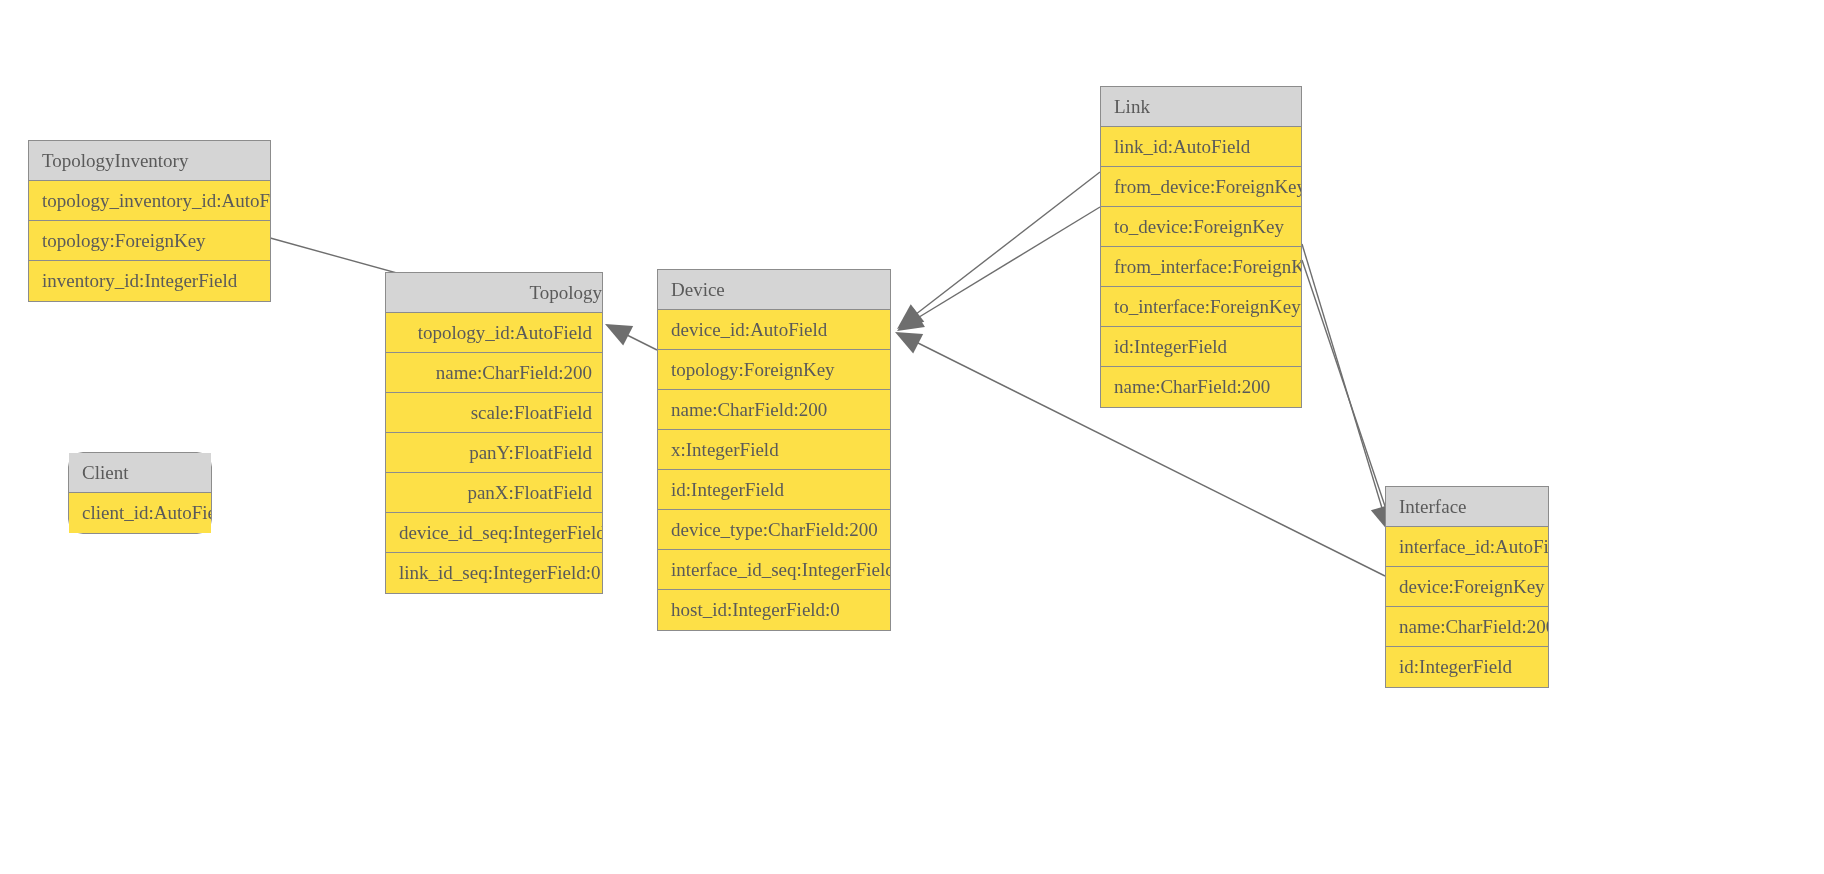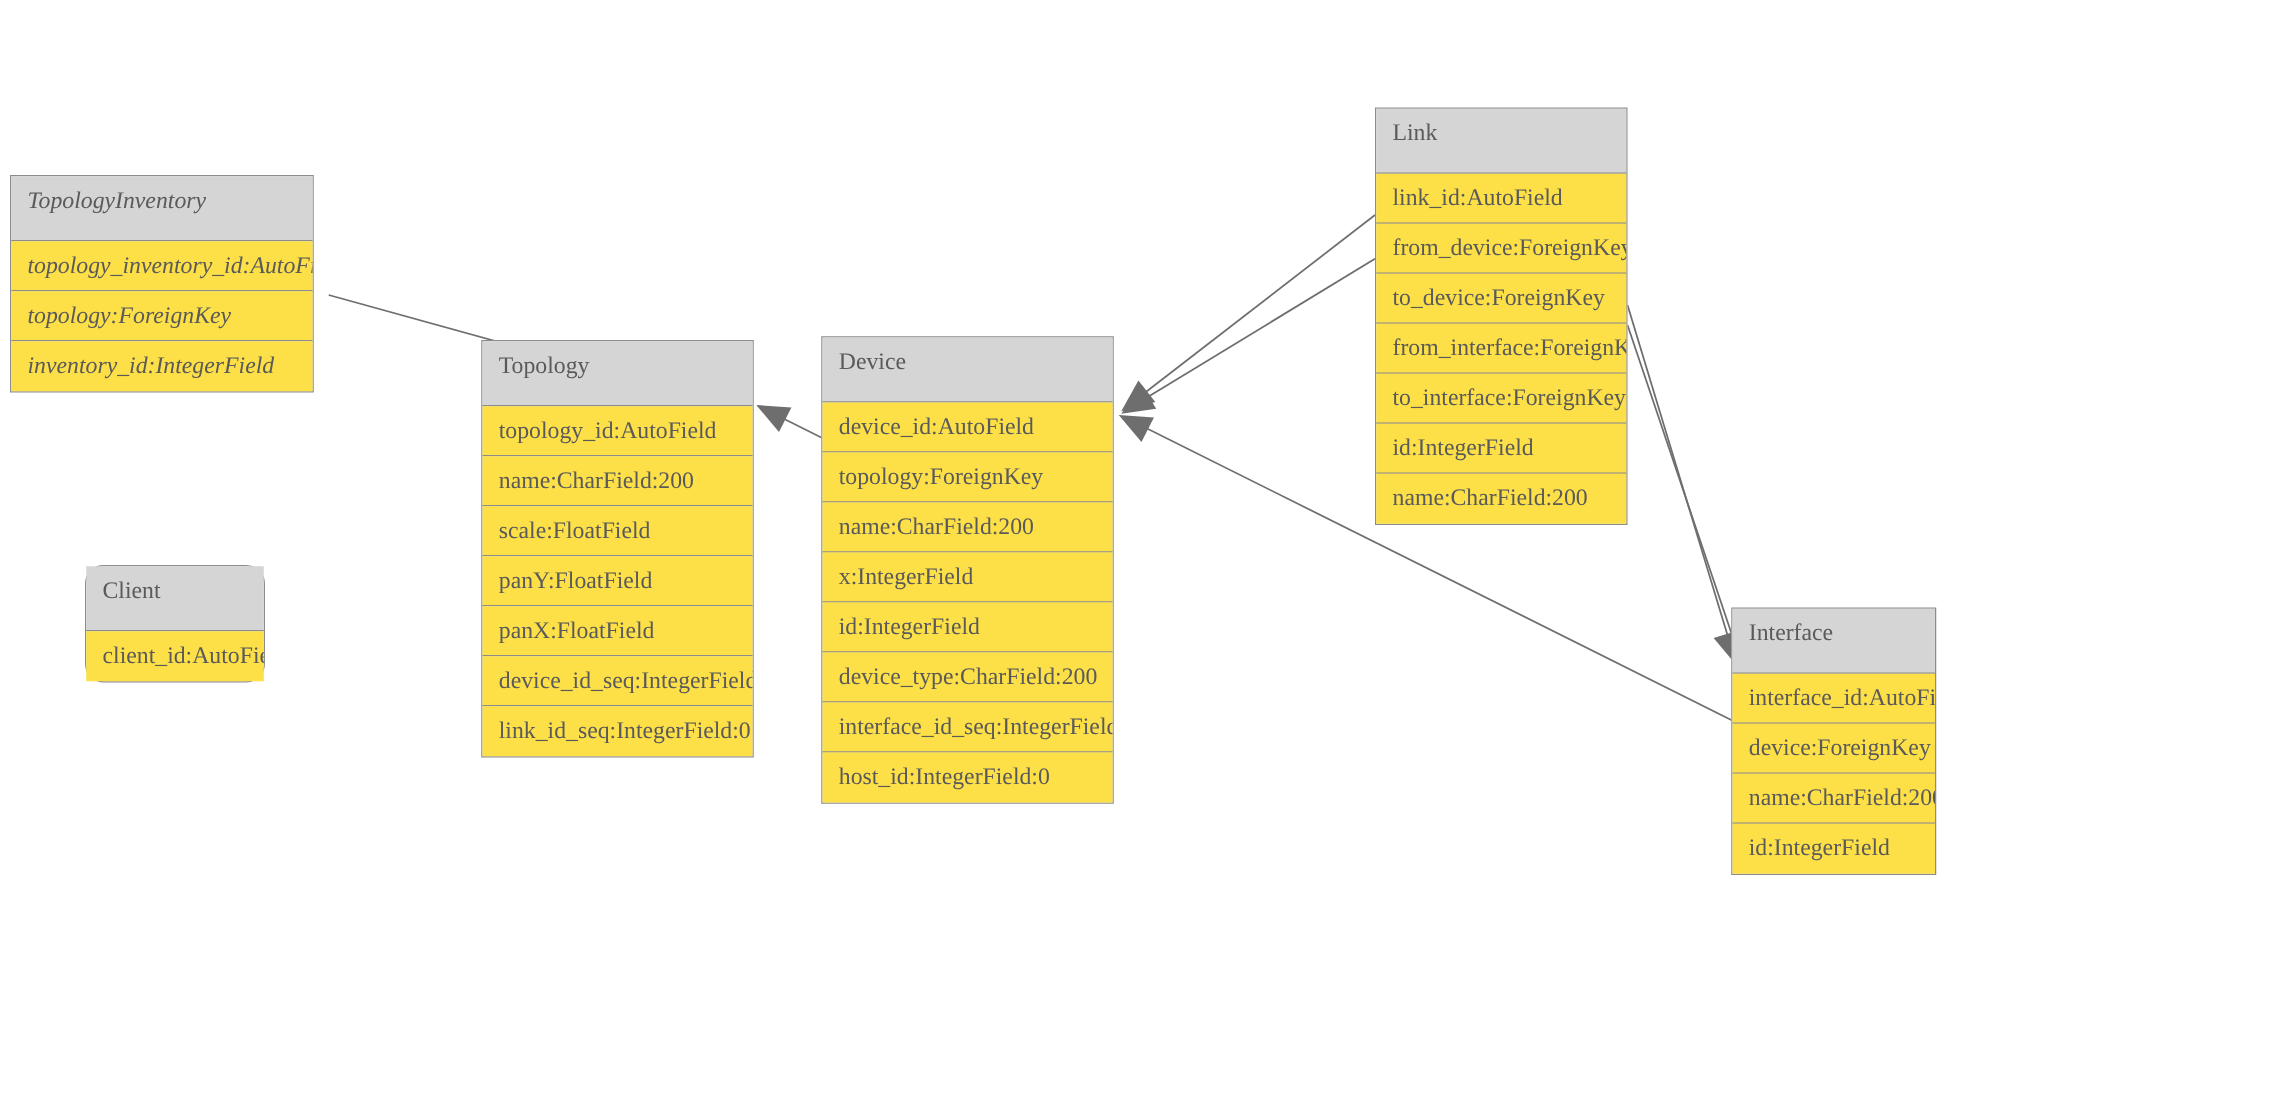--- a/index.html
+++ b/index.html
@@ -30,21 +30,21 @@
     background: #ffffff;
     z-index: 2;
   }
   .entity-title {
     box-sizing: border-box;
     background: #d5d5d5;
     border-bottom: 1px solid #8c8c8c;
     color: #5a5a5a;
     font-size: 19px;
     line-height: 40px;
-    height: 52px;
+    height: 40px;
     padding: 0 0 0 13px;
     white-space: nowrap;
     overflow: hidden;
   }
   .entity-field {
     box-sizing: border-box;
     border-bottom: 1px solid #8c8c8c;
     color: #5a5a5a;
     font-size: 19px;
     line-height: 40px;
@@ -71,31 +71,31 @@
       <polygon points="0,0 -26,-11 -26,11" fill="#6e6e6e" transform="translate(897,329) rotate(142)"></polygon>
       <path d="M 1100,207 L 911,322" stroke="#6e6e6e" stroke-width="1.4" fill="none"></path>
       <polygon points="0,0 -26,-11 -26,11" fill="#6e6e6e" transform="translate(897,331) rotate(149)"></polygon>
       <path d="M 1385,576 L 908,338" stroke="#6e6e6e" stroke-width="1.4" fill="none"></path>
       <polygon points="0,0 -26,-11 -26,11" fill="#6e6e6e" transform="translate(895,332) rotate(207)"></polygon>
       <path d="M 1302,244 L 1385,518" stroke="#6e6e6e" stroke-width="1.4" fill="none"></path>
       <polygon points="0,0 -26,-11 -26,11" fill="#6e6e6e" transform="translate(1389,532) rotate(73)"></polygon>
       <path d="M 1302,260 L 1389,518" stroke="#6e6e6e" stroke-width="1.4" fill="none"></path>
       <polygon points="0,0 -26,-11 -26,11" fill="#6e6e6e" transform="translate(1393,532) rotate(71)"></polygon>
     </svg>
-<div class="entity" style="left: 8px; top: 140px; width: 243px; font-style: italic;">
+<div class="entity" style="left: 28px; top: 140px; width: 243px;">
       <div class="entity-title">TopologyInventory</div>
       <div class="entity-field">topology_inventory_id:AutoField</div>
       <div class="entity-field">topology:ForeignKey</div>
       <div class="entity-field last">inventory_id:IntegerField</div>
     </div>
     <div class="entity" style="left: 68px; top: 452px; width: 144px; border-radius: 15px;">
       <div class="entity-title">Client</div>
       <div class="entity-field last">client_id:AutoField</div>
     </div>
-    <div class="entity" style="left: 385px; top: 272px; width: 218px;">
+    <div class="entity" style="left: 385px; top: 272px; width: 218px; text-align: right;">
       <div class="entity-title">Topology</div>
       <div class="entity-field">topology_id:AutoField</div>
       <div class="entity-field">name:CharField:200</div>
       <div class="entity-field">scale:FloatField</div>
       <div class="entity-field">panY:FloatField</div>
       <div class="entity-field">panX:FloatField</div>
       <div class="entity-field">device_id_seq:IntegerField:0</div>
       <div class="entity-field last">link_id_seq:IntegerField:0</div>
     </div>
     <div class="entity" style="left: 657px; top: 269px; width: 234px;">

